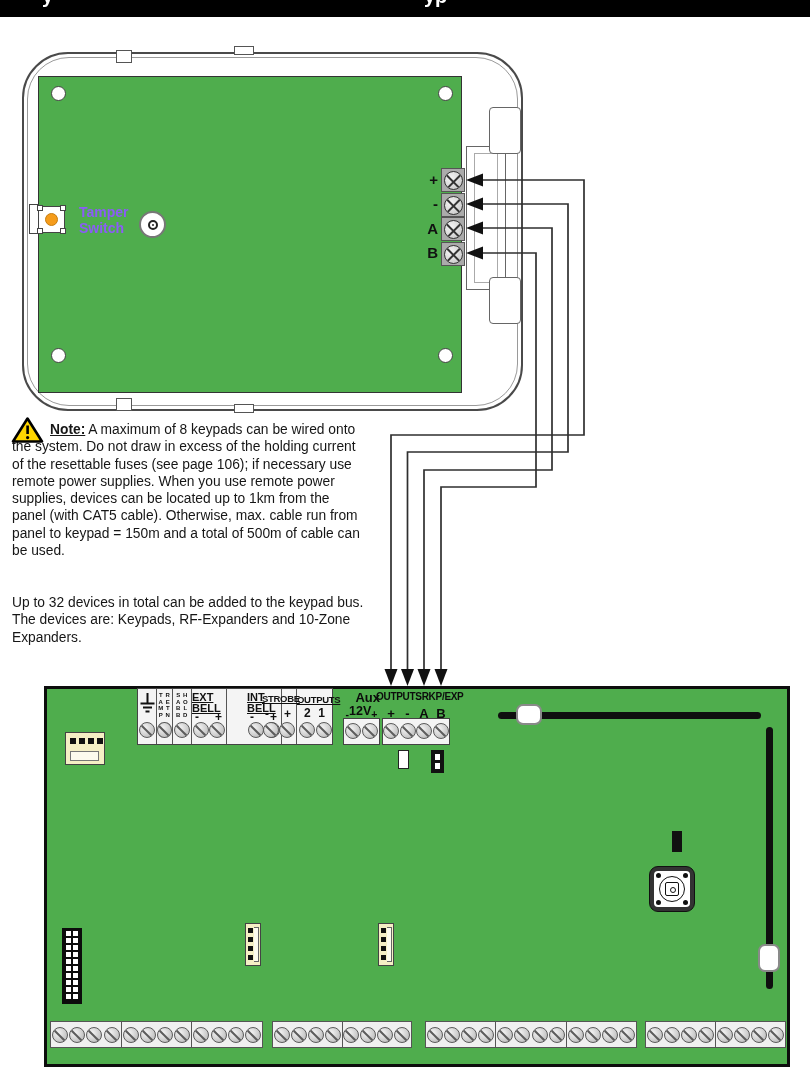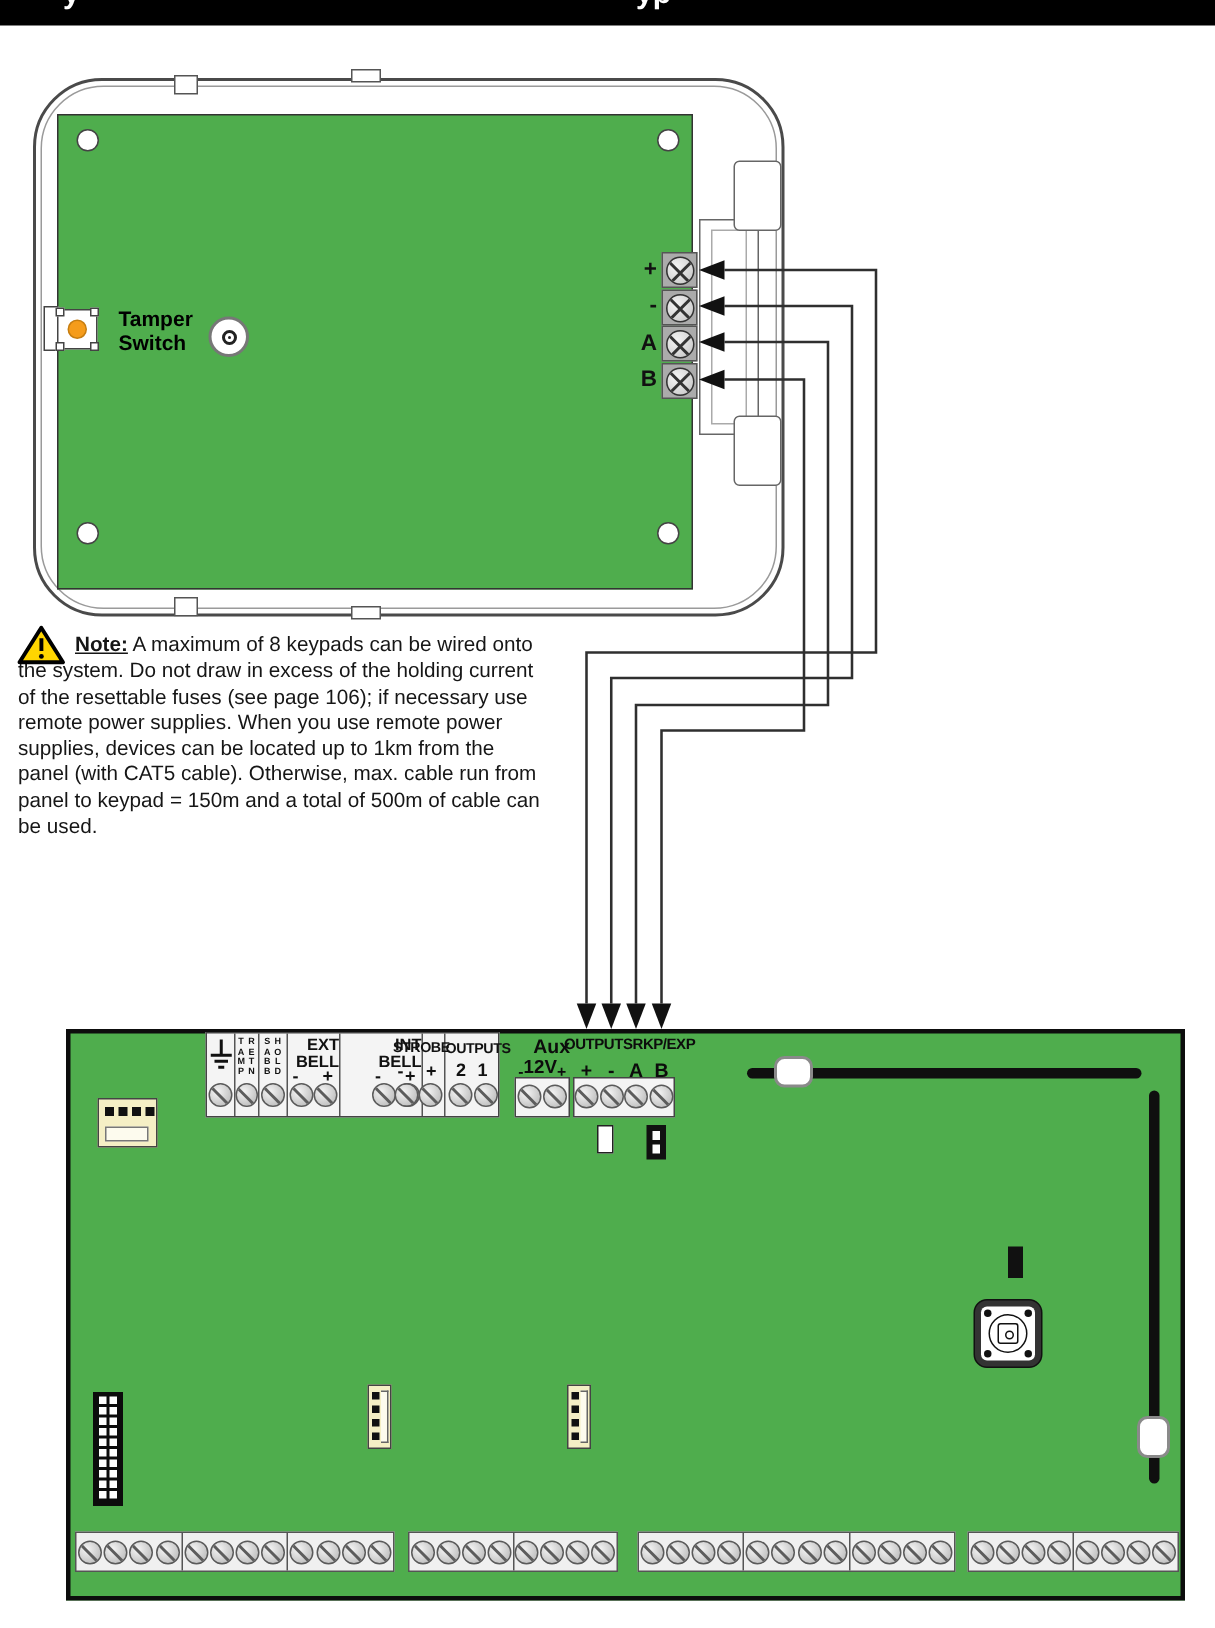--- a/index.html
+++ b/index.html
@@ -18,21 +18,21 @@
   .case-inner { left:27px; top:57px; width:491px; height:349px; border:1px solid #9a9a9a; border-radius:42px; }
   .case-tab  { background:#fff; border:1.5px solid #555; }
   .kpcb { left:38px; top:76px; width:424px; height:317px; background:#4FAD4D; border:1.5px solid #333; }
   .hole { width:15px; height:15px; background:#fff; border:1.5px solid #444; border-radius:50%; }
 
   .tamper-notch { left:29px; top:204px; width:10px; height:30px; background:#fff; border:1px solid #444; }
   .tamper-body  { left:38px; top:206px; width:27px; height:27px; background:#fff; border:1.5px solid #444; }
   .ttab { position:absolute; width:6px; height:6px; background:#fff; border:1px solid #444; }
   .tamper-btn { position:absolute; left:6px; top:6px; width:13px; height:13px; background:#F59C1B;
                 border:1px solid #c67d10; border-radius:50%; }
-  .tamper-label { left:79px; top:204px; font-size:14px; font-weight:bold; color:#000000; line-height:16px; }
+  .tamper-label { left:79px; top:204px; font-size:14px; font-weight:bold; color:#8b5cf6; line-height:16px; }
 
   .cscrew-outer { left:139px; top:211px; width:27px; height:27px; background:#fff; border:2px solid #777; border-radius:50%; }
   .cscrew-mid { position:absolute; left:6.5px; top:6.5px; width:10px; height:10px; border:2px solid #222; border-radius:50%; }
   .cscrew-dot { position:absolute; left:10.5px; top:10.5px; width:2px; height:2px; background:#222; border-radius:50%; }
 
   .channel { left:466px; top:146px; width:40px; height:144px; background:#fff; border:1.5px solid #666; }
   .channel-in { position:absolute; left:7px; top:6px; width:24px; height:130px; border:1px solid #aaa; }
   .clipbox { width:32px; height:47px; background:#fff; border:1.5px solid #666; border-radius:4px; }
 
   .kterm { width:24px; height:24px; background:#ababab; border:1px solid #555; }
@@ -53,21 +53,21 @@
   .strip { background:#f4f4f4; border:1.2px solid #444; }
   .sec { position:absolute; top:0; height:100%; border-right:1px solid #555; }
   .sec:last-child { border-right:none; }
   .sec-screws { position:absolute; left:0; right:0; bottom:6px; display:flex; justify-content:space-evenly; }
   .bstrip-screws { position:absolute; left:0; right:0; top:5px; display:flex; justify-content:space-evenly; }
   .screw { width:16px; height:16px; border-radius:50%; border:1px solid #5a5a5a; position:relative; overflow:hidden;
            background:radial-gradient(circle at 35% 35%, #f5f5f5, #c2c2c2 75%); }
   .screw::after { content:""; position:absolute; left:50%; top:-3px; height:22px; width:2px; background:#5c5c5c;
                   transform:translateX(-50%) rotate(-45deg); }
 
-  .seclbl { position:absolute; left:0; right:0; text-align:right; font-weight:bold; color:#111; }
+  .seclbl { position:absolute; left:0; right:0; text-align:left; font-weight:bold; color:#111;text-decoration:underline; }
   .sign { position:absolute; font-weight:bold; font-size:12px; color:#111; }
   .vcols { position:absolute; left:0; right:0; top:3px; display:flex; justify-content:center; gap:1px; }
   .vcol { display:flex; flex-direction:column; align-items:center; width:6px; font-size:6px; line-height:6.6px; font-weight:bold; color:#111; }
 
   .greenlbl { font-weight:bold; color:#0c0c0c; }
   .jumper-w { left:398px; top:750px; width:11px; height:19px; background:#fff; border:1.5px solid #222; }
   .jumper-b { left:431px; top:750px; width:13px; height:23px; background:#111; display:flex; flex-direction:column;
               align-items:center; gap:3px; padding-top:4px; }
   .jumper-b .pin { width:5px; height:6px; background:#fff; }
 
@@ -162,20 +162,21 @@
     </div>
   <div class="abs kterm" style="left:441px; top:241.5px;">
       <span class="kscrew"></span>
     </div>
   <div class="abs kterm-label" style="left:422px; top:171px;">+</div>
   <div class="abs kterm-label" style="left:422px; top:195px;">-</div>
   <div class="abs kterm-label" style="left:422px; top:220px;">A</div>
   <div class="abs kterm-label" style="left:422px; top:244px;">B</div>
 
   <p class="abs notep" style="top:421px; text-indent:38px;"><span class="note-label">Note:</span><span> A maximum of 8 keypads can be wired onto the system. Do not draw in excess of the holding current of the resettable fuses (see page 106); if necessary use remote power supplies. When you use remote power supplies, devices can be located up to 1km from the panel (with CAT5 cable). Otherwise, max. cable run from panel to keypad = 150m and a total of 500m of cable can be used.</span></p>
+  <p class="abs notep" style="top:594px;">Up to 32 devices in total can be added to the keypad bus. The devices are: Keypads, RF-Expanders and 10-Zone Expanders.</p>
   <svg class="abs" style="left:11px; top:416px;" width="34" height="28" viewBox="0 0 34 28">
     <polygon points="16.5,2.5 31,25.5 2,25.5" fill="#FFD500" stroke="#000" stroke-width="2.6" stroke-linejoin="round"></polygon>
     <rect x="15.3" y="9.5" width="2.6" height="8.5" fill="#000"></rect>
     <circle cx="16.6" cy="21.6" r="1.6" fill="#000"></circle>
   </svg>
 
   <div class="abs panel"></div>
 
   <div class="abs strip" style="left:137px; top:688px; width:196px; height:57px;">
     <div class="sec" style="left:0; width:19px;">

